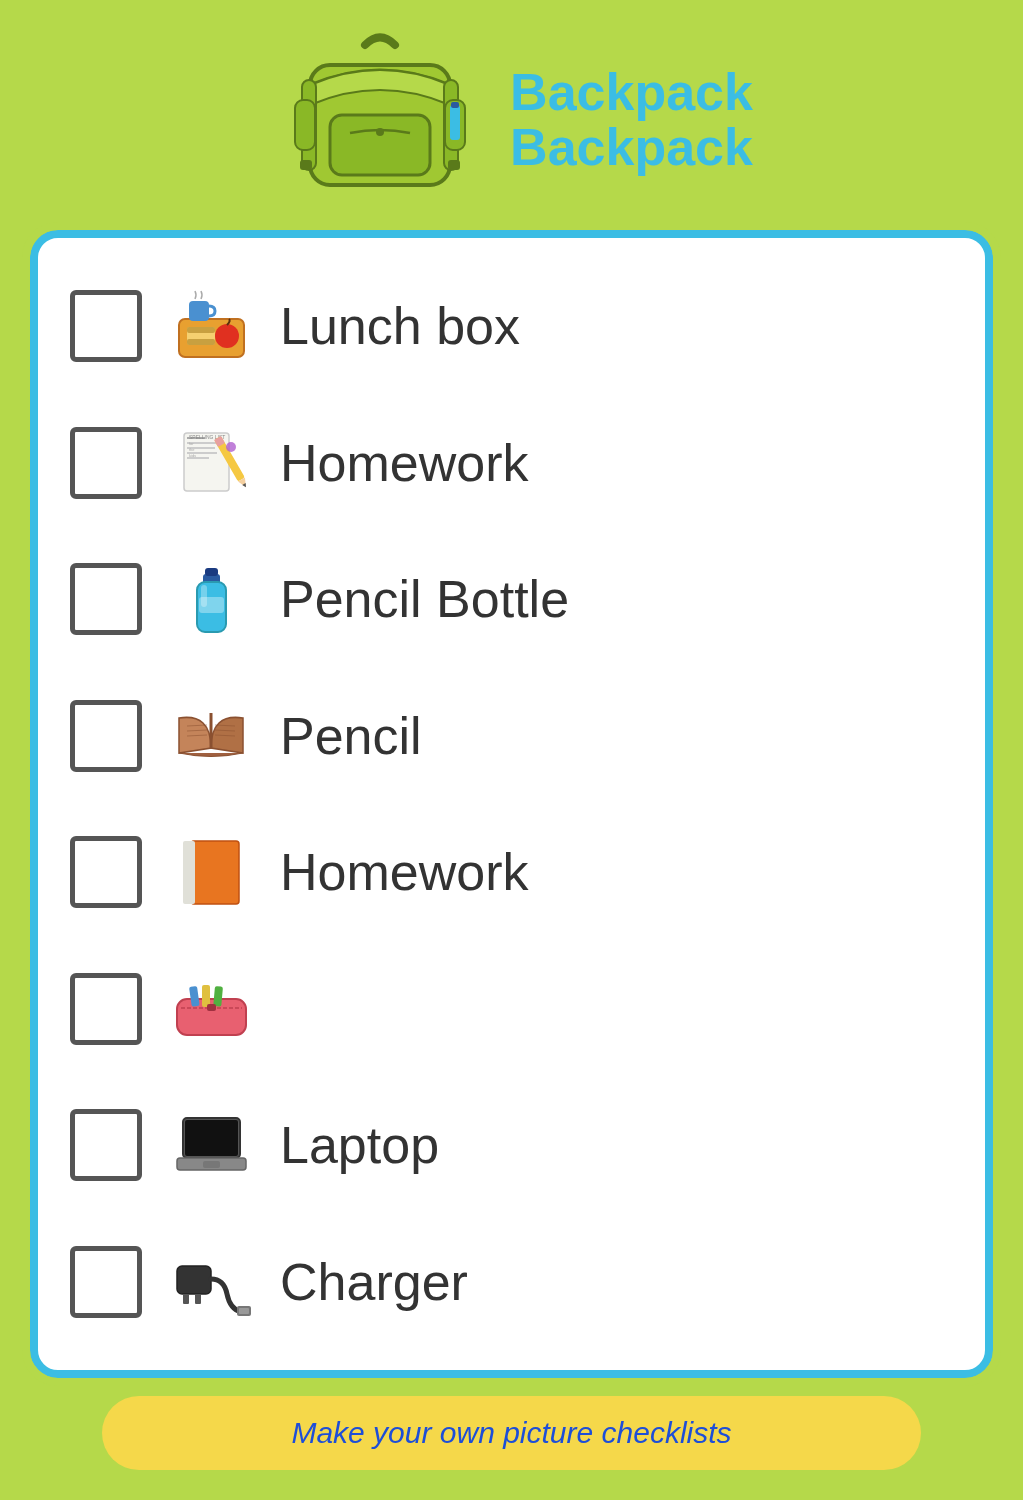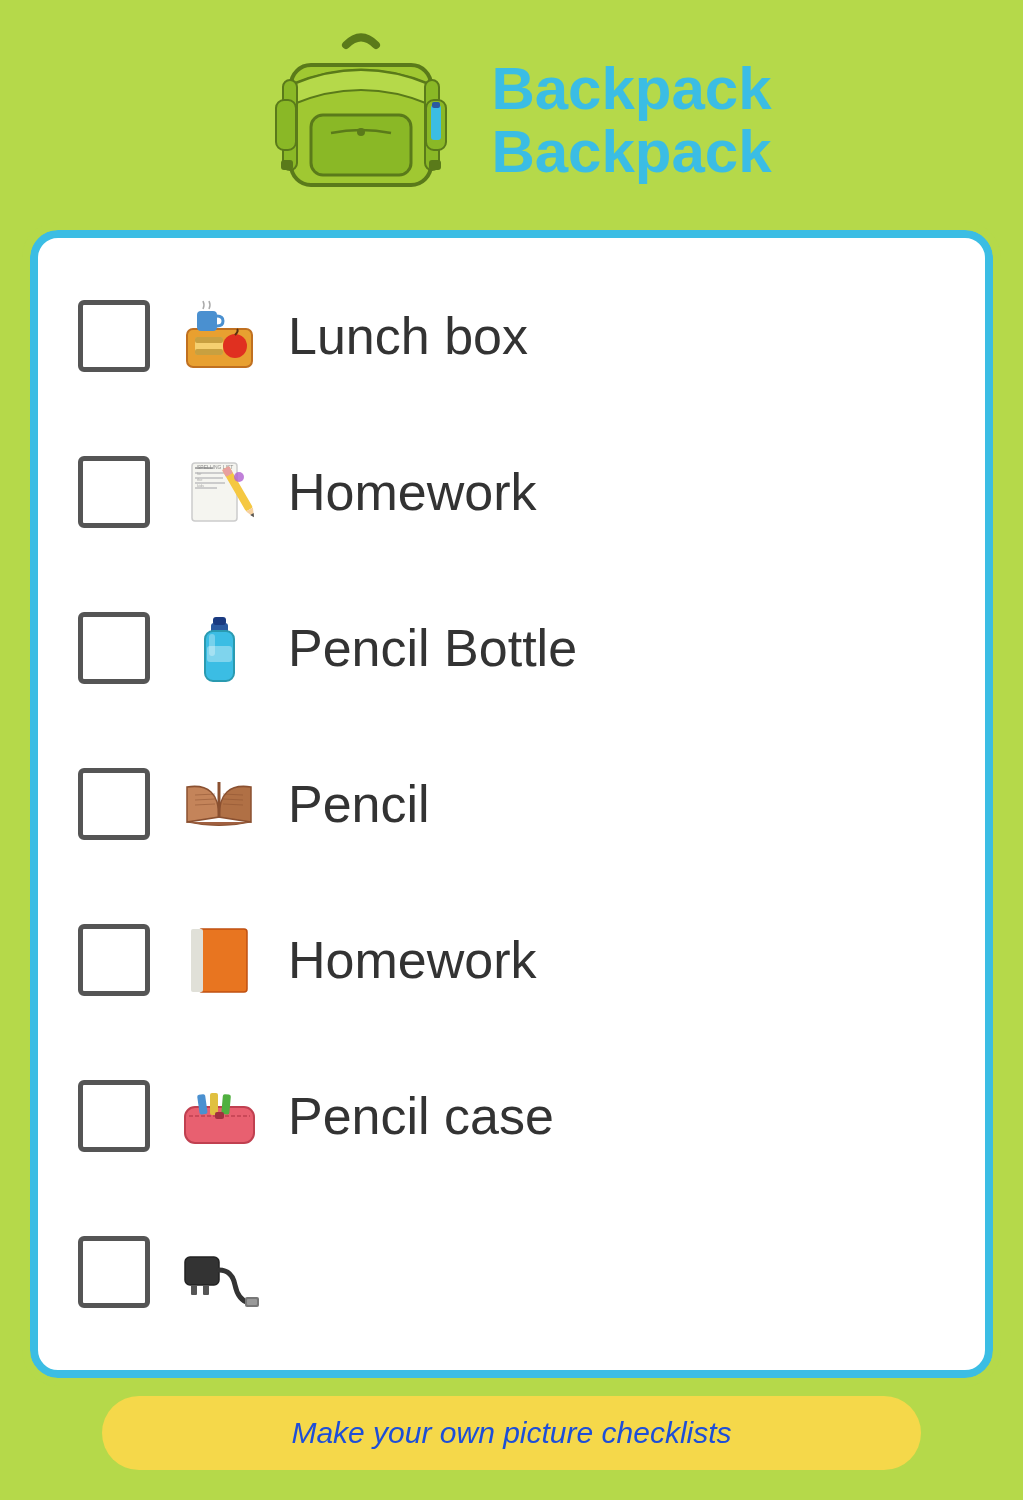--- a/index.html
+++ b/index.html
@@ -48,36 +48,36 @@
       flex-shrink: 0;
     }
 
     
     .backpack-svg {
       width: 200px;
       height: 190px;
     }
 
     .title-text {
-      font-size: 60px;
+      font-size: 52px;
       font-weight: 900;
       color: #3bbde4;
       line-height: 1.05;
       text-align: left;
     }
 
     
     .checklist-card {
       width: 100%;
       flex: 1;
       background: #ffffff;
       border-radius: 28px;
       border: 8px solid #3bbde4;
       outline: 8px solid #b5d94a;
-      padding: 20px 40px;
+      padding: 20px 32px;
       display: flex;
       flex-direction: column;
       justify-content: space-around;
       gap: 0px;
     }
 
     .checklist-item {
       display: flex;
       flex-direction: row;
       align-items: center;
@@ -304,40 +304,55 @@
 
           <line x1="12" y1="37" x2="73" y2="37" stroke="#c04050" stroke-width="1.5" stroke-dasharray="4,2"></line>
 
           <rect x="20" y="16" width="8" height="20" rx="2" fill="#4a90d0" transform="rotate(-8 20 16)"></rect>
           <rect x="33" y="14" width="8" height="22" rx="2" fill="#e0c040" transform="rotate(0 33 14)"></rect>
           <rect x="46" y="15" width="8" height="20" rx="2" fill="#50b040" transform="rotate(5 46 15)"></rect>
 
           <rect x="38" y="33" width="9" height="7" rx="2" fill="#a03040"></rect>
         </svg>
       </div>
-      <span class="item-label">Pencil case</span>
-    </div>
-
+    </div>
+
+    <div class="checklist-item">
+      <div class="checkbox"></div>
+      <div class="item-icon">
+        <svg width="85" height="75" viewBox="0 0 85 75">
+
+          <rect x="14" y="10" width="57" height="40" rx="4" fill="#555" stroke="#333" stroke-width="2"></rect>
+          <rect x="16" y="12" width="53" height="36" rx="2" fill="#111"></rect>
+
+          <rect x="8" y="50" width="69" height="12" rx="3" fill="#888" stroke="#666" stroke-width="1.5"></rect>
+
+          <rect x="34" y="53" width="17" height="7" rx="2" fill="#777"></rect>
+        </svg>
+      </div>
+      <span class="item-label">Laptop</span>
+    </div>
 
     <div class="checklist-item">
       <div class="checkbox"></div>
       <div class="item-icon">
         <svg width="85" height="75" viewBox="0 0 85 75">
 
           <rect x="8" y="22" width="34" height="28" rx="5" fill="#333" stroke="#222" stroke-width="1.5"></rect>
 
           <rect x="14" y="50" width="6" height="10" rx="1" fill="#555"></rect>
           <rect x="26" y="50" width="6" height="10" rx="1" fill="#555"></rect>
 
           <path d="M42 35 Q55 35 58 50 Q61 65 72 68" stroke="#333" stroke-width="5" fill="none" stroke-linecap="round"></path>
 
           <rect x="68" y="62" width="14" height="10" rx="2" fill="#777"></rect>
           <rect x="70" y="64" width="10" height="6" rx="1" fill="#999"></rect>
         </svg>
       </div>
+      <span class="item-label">Charger</span>
     </div>
 
   </div>
 
   <div class="footer-badge">
     <div class="footer-text">
       <span>Make your own picture checklists</span><br>
     </div>
   </div>
 

